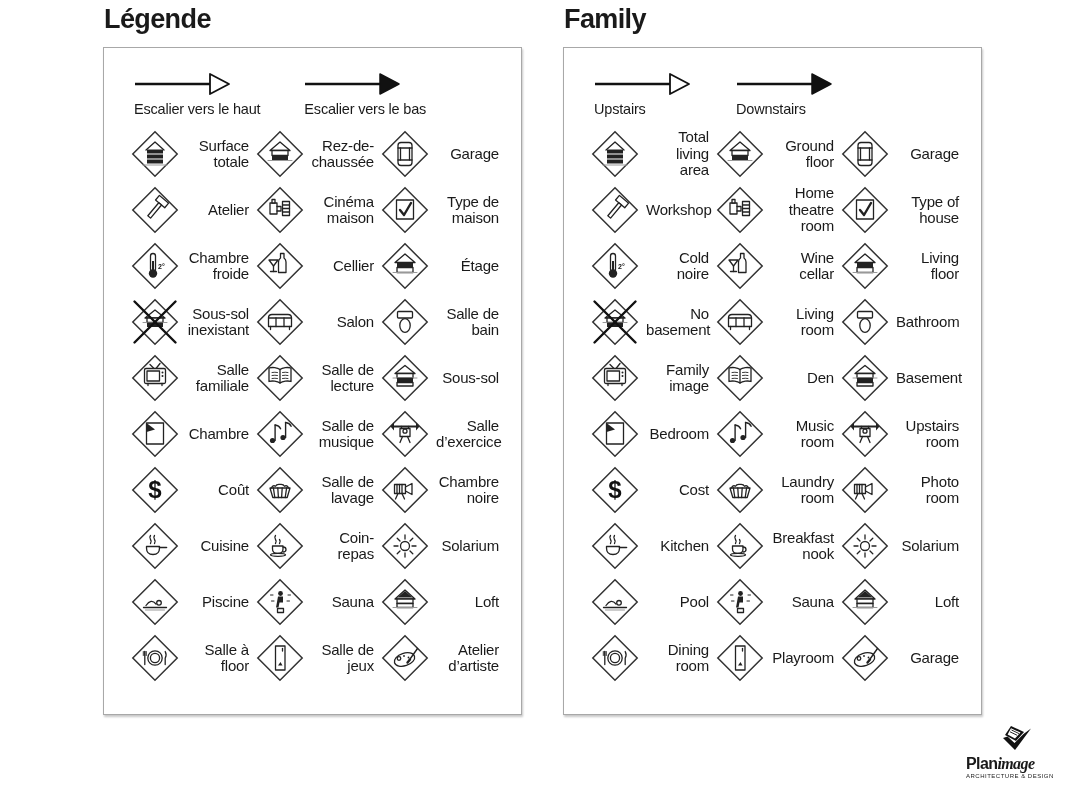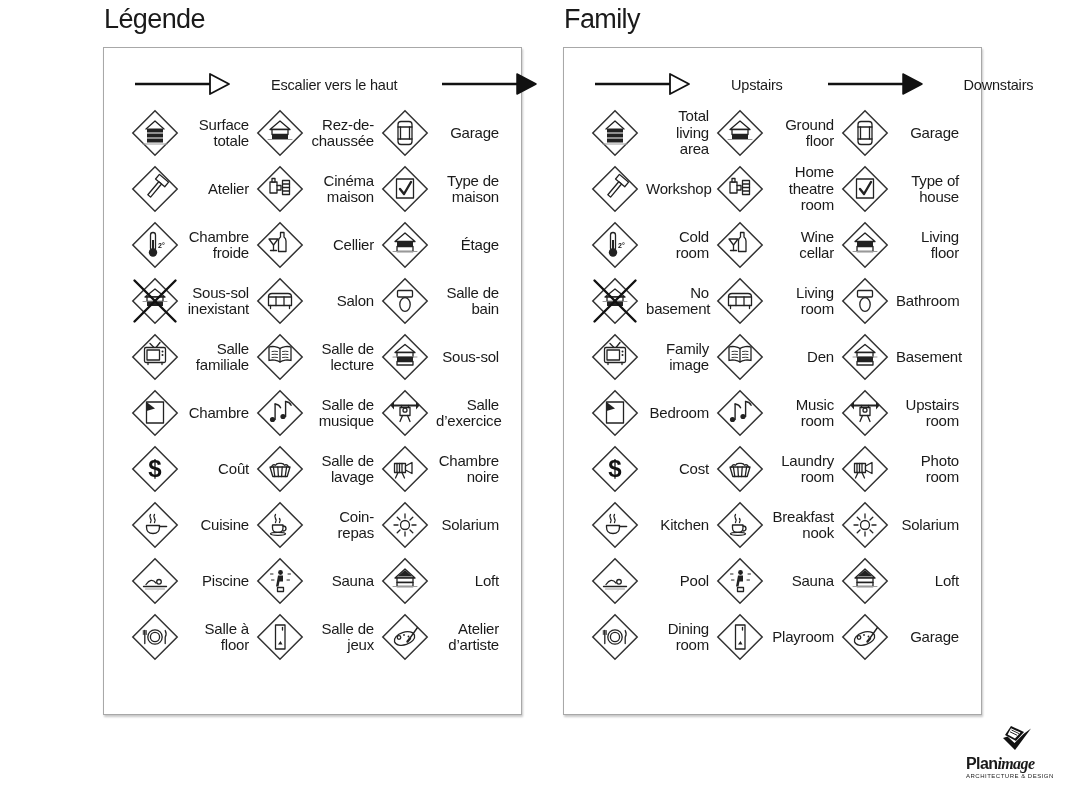--- a/index.html
+++ b/index.html
@@ -9,31 +9,31 @@
     background: #ffffff;
     font-family: "Liberation Sans", sans-serif;
     color: #1a1a1a;
     position: relative;
     overflow: hidden;
   }
   .panel { position: absolute; top: 4px; width: 419px; }
   .panel.fr { left: 103px; }
   .panel.en { left: 563px; }
   .panel-title {
-    font-size: 27px; line-height: 30px; font-weight: 400;
+    font-size: 27px; line-height: 30px; font-weight: 700;
     letter-spacing: -0.6px; margin: 0 0 13px 1px;
   }
   .panel-box {
     width: 419px; height: 668px;
     border: 1px solid #a8a8a8; background: #fff;
     box-shadow: 1px 2px 2px rgba(0,0,0,0.22);
     padding: 12px 0 0 26px;
   }
   .arrow-row { display: flex; margin: 12px 0 0 4px; }
-  .arrow-block { display: flex; flex-direction: row; margin-right: 44px; gap: 39px; }
+  .arrow-block { display: flex; flex-direction: column; margin-right: 44px; }
   .arrow-svg { display: block; }
   .arrow-label { font-size: 14.5px; margin-top: 5px; letter-spacing: -0.2px; white-space: nowrap; }
   .grid { display: grid; grid-template-columns: repeat(3, 125px); margin-top: 9px; }
   .cell { height: 56px; display: flex; align-items: center; }
   .cell svg { width: 50px; height: 50px; flex: none; display: block; }
   .cell-label { font-size: 15px; line-height: 16.5px; letter-spacing: -0.2px; margin-left: 6px; width: 63px; text-align: right; }
   .logo { position: absolute; right: 14px; bottom: 6px; width: 100px; }
   .logo-mark { display: block; margin: 0 auto -3px auto; }
   .logo-text { font-size: 16px; line-height: 16px; white-space: nowrap; }
   .logo-bold { font-weight: 700; letter-spacing: -0.6px; }
@@ -626,21 +626,21 @@
             <svg viewBox="0 0 50 50">
               <path d="M25 2.8 L47.2 25 L25 47.2 L2.8 25 Z" fill="#fff" stroke="#333" stroke-width="1.5"></path>
               <g stroke="#222" stroke-width="1.3" fill="none" stroke-linecap="round" stroke-linejoin="round">
                 <rect x="20.5" y="12.5" width="5" height="18" rx="2.5" fill="#fff"></rect>
                 <rect x="22" y="20" width="2" height="11" fill="#222" stroke="none"></rect>
                 <circle cx="23" cy="32.5" r="4.2" fill="#222" stroke="none"></circle>
                 <text x="28" y="27.5" font-size="7" font-weight="bold" fill="#111" stroke="none">2°</text>
               </g>
             </svg>
           </span>
-          <span class="cell-label">Cold room</span>
+          <span class="cell-label">Cold noire</span>
         </div>
         <div class="cell">
           <span>
             <svg viewBox="0 0 50 50">
               <path d="M25 2.8 L47.2 25 L25 47.2 L2.8 25 Z" fill="#fff" stroke="#333" stroke-width="1.5"></path>
               <g stroke="#222" stroke-width="1.3" fill="none" stroke-linecap="round" stroke-linejoin="round">
                 <path d="M25.5 12.5 h3.5 v4.5 q2 1.5 2 4 v10.5 h-7.5 v-10.5 q0 -2.5 2 -4 z" fill="#fff"></path>
                 <path d="M14 19 h9 l-4.5 6 z" fill="#fff"></path>
                 <line x1="18.5" y1="25" x2="18.5" y2="30.5"></line>
                 <line x1="15.5" y1="30.5" x2="21.5" y2="30.5"></line>

